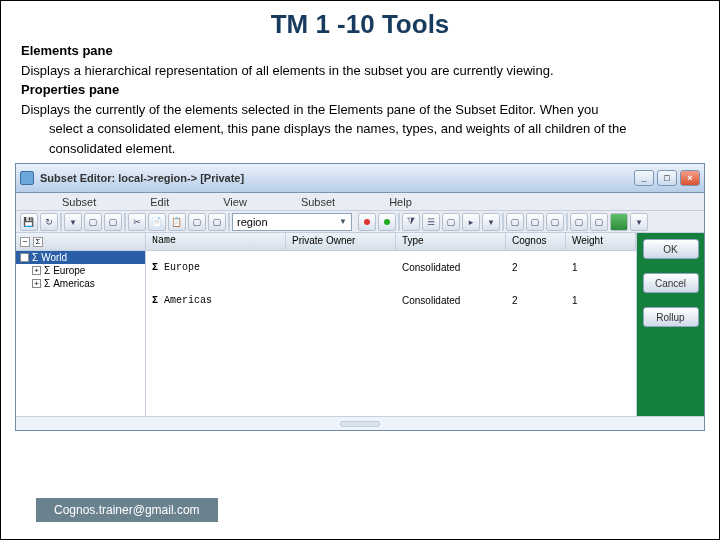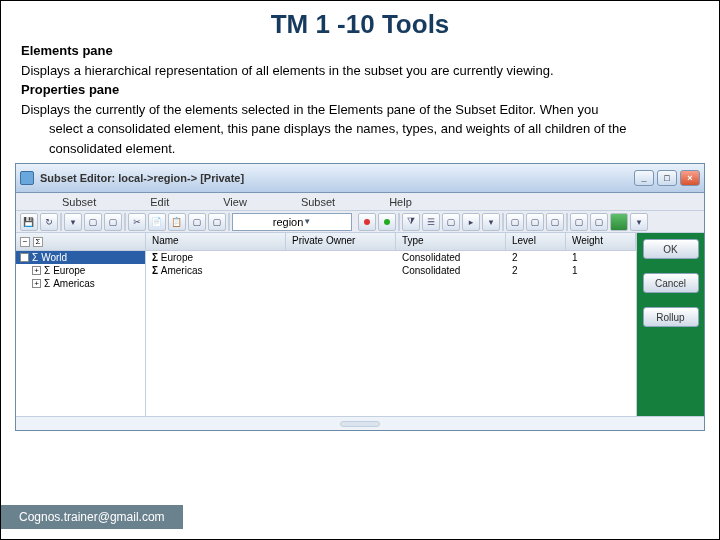--- a/index.html
+++ b/index.html
@@ -62,21 +62,21 @@
     width:18px; height:18px; border:1px solid #b6c1d0; border-radius:2px;
     background:linear-gradient(#fff,#d8e2ef); cursor:pointer;
     display:flex; align-items:center; justify-content:center;
     font-size:9px; color:#446; overflow:hidden;
   }
   .tool.sep { width:2px; border:none; background:#c3cede; border-radius:0; cursor:default;}
   .tool .dot { width:6px;height:6px;border-radius:50%; }
   .dropdown {
     width:120px; height:18px; background:#fff; border:1px solid #8ea4be;
     display:flex; align-items:center; padding:0 4px; margin-right:4px;
-    justify-content: center;
+    justify-content: space-between;
   }
   .dropdown .chev { font-size:8px; color:#456; }
   .workarea {
     flex:1; display:flex; overflow:hidden;
   }
   .treepane {
     width:130px; border-right:1px solid #c3cede; background:#fff; overflow:auto;
   }
   .treehdr {
     height:18px; background:linear-gradient(#eef3f9,#d6dfe9);
@@ -87,41 +87,41 @@
   .treerow { display:flex; align-items:center; gap:3px; font-size:10px; padding:1px 4px;}
   .treerow .ex {width:9px;height:9px;border:1px solid #888;background:#fff;display:flex;align-items:center;justify-content:center;font-size:8px;line-height:8px;cursor:pointer;}
   .treerow.sel { background:#2a5fa8; color:#fff; }
   .gridpane { flex:1; background:#fff; display:flex;flex-direction:column;}
   .gridhdr {
     height:18px; background:linear-gradient(#eef3f9,#d6dfe9);
     border-bottom:1px solid #c3cede; display:flex; font-size:10px;
   }
   .gridhdr .col { border-right:1px solid #c3cede; padding:2px 6px;}
   .gridbody { flex:1; overflow:auto; font-size:10px;}
-  .gridrow { display:flex; padding:1px 0;}
+  .gridrow { display:flex; padding:11px 0;}
   .gridrow .col { border-right:1px solid transparent; padding:0 6px;}
-  .col.name{width:140px;} .col.sec{width:110px;} .col.type{width:110px;} .col.level{width:60px;} .col.weight{flex:1;}
+  .col.name{width:140px;font-family:Liberation Mono, monospace;} .col.sec{width:110px;} .col.type{width:110px;} .col.level{width:60px;} .col.weight{flex:1;}
   .sigma{font-weight:bold;}
   .btnpane {
     width:68px; border-left:1px solid #c3cede; background:#15803d;
     display:flex; flex-direction:column; gap:14px; align-items:center; padding:6px 16px;
   }
   .btnpane .sbtn{
     width:56px; height:20px; border:1px solid #8ea4be; border-radius:3px;
     background:linear-gradient(#fff,#cfdae8); font-size:10px; color:#333;
     display:flex;align-items:center;justify-content:center;cursor:pointer;
   }
   .statusbar{
     height:14px; background:#eef3f9; border-top:1px solid #c3cede;
     display:flex; justify-content:center; align-items:center;
   }
   .statusbar .grip{width:40px;height:6px;border:1px solid #c3cede;border-radius:3px;background:#dbe4ee;}
   .footer{
-    position:absolute; left:0; bottom:8px; width:100%; height:28px;
-    display:flex; justify-content:flex-start; align-items:center;
+    position:absolute; left:0; bottom:15px; width:100%; height:28px;
+    display:flex; justify-content:flex-start; align-items:center;padding-left:35px;
   }
   .footer .email{
     background:#6a818e; color:#fff; font-size:12px; padding:5px 18px;
   }
   .footer .phone{
     background:#6a818e; color:#fff; font-size:13px; padding:5px 18px; letter-spacing:0.5px;
   }
 </style>
 </head>
 <body>
@@ -220,21 +220,21 @@
           <span>Σ</span>
           <span>Americas</span>
         </div>
       </div>
 
       <div class="gridpane">
         <div class="gridhdr">
           <div class="col name">Name</div>
           <div class="col sec">Private Owner</div>
           <div class="col type">Type</div>
-          <div class="col level">Level</div>
+          <div class="col level">Cognos</div>
           <div class="col weight">Weight</div>
         </div>
         <div class="gridbody">
           <div class="gridrow">
             <div class="col name"><span class="sigma">Σ</span> <span>Europe</span></div>
             <div class="col sec"></div>
             <div class="col type">Consolidated</div>
             <div class="col level">2</div>
             <div class="col weight">1</div>
           </div>

